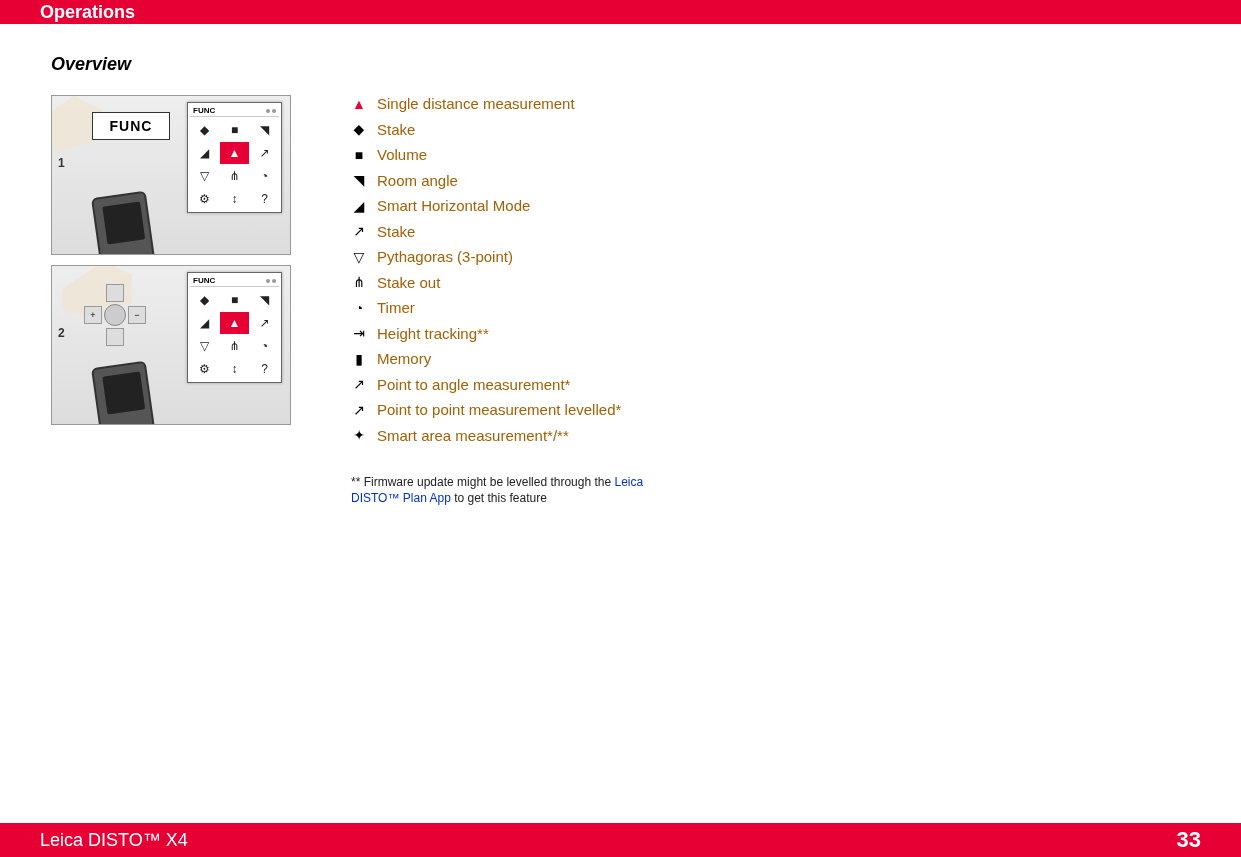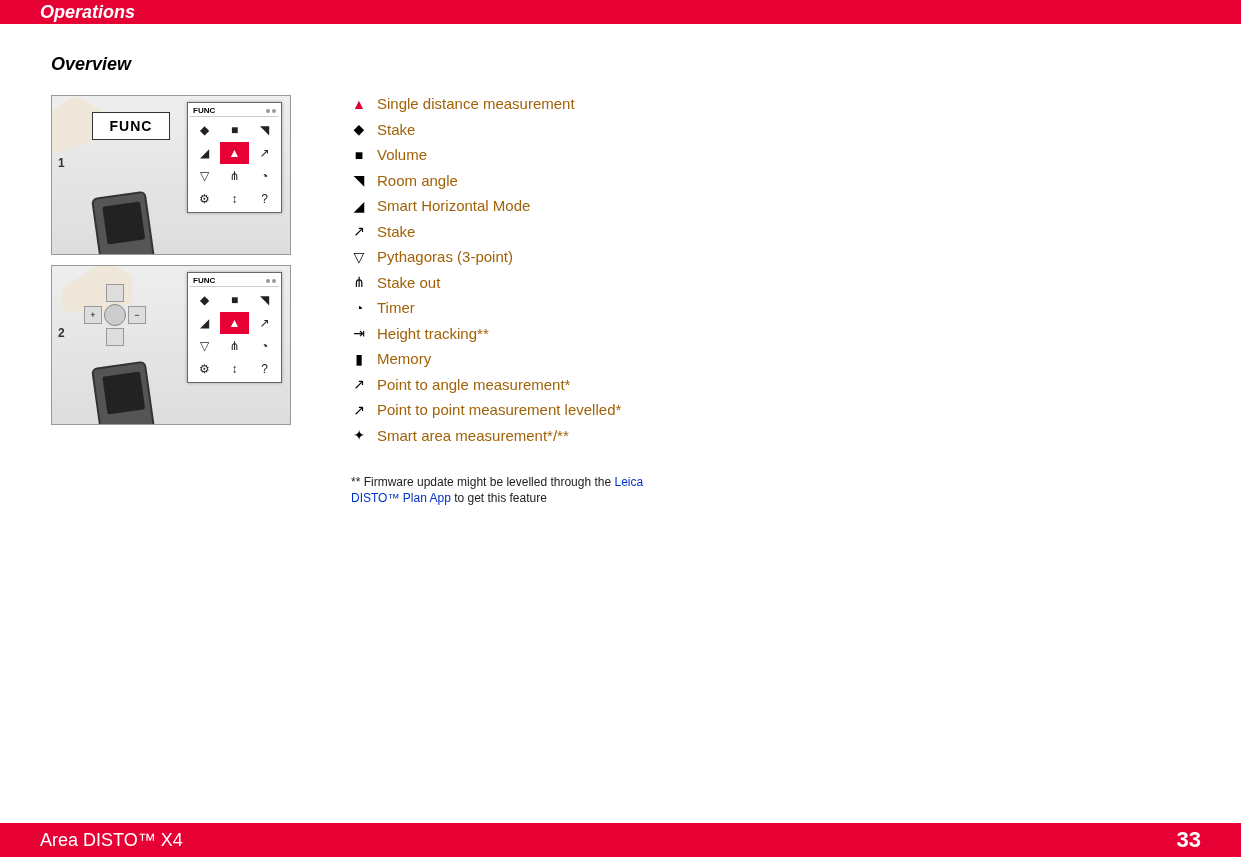--- a/index.html
+++ b/index.html
@@ -1,19 +1,19 @@
 <!DOCTYPE html>
 <html><head>
   <meta charset="utf-8">
   <style>
     * { margin: 0; padding: 0; box-sizing: border-box; }
     body { font-family: Arial, Helvetica, sans-serif; background: #fff; width: 1241px; height: 857px; position: relative; overflow: hidden; }
 
     .header-bar { background: #e60033; height: 24px; width: 100%; display: flex; align-items: center; padding-left: 40px; }
-    .header-title { color: #fff; font-size: 18px; font-weight: bold; font-style: italic; }
+    .header-title { color: #fff; font-size: 18px; font-weight: bold; }
 
     .content { padding: 30px 51px; display: flex; gap: 60px; }
 
     .section-title { font-size: 18px; font-weight: bold; font-style: italic; margin-bottom: 20px; }
 
     .left-col { }
     .right-col { }
 
     .illustration { width: 240px; height: 160px; background: linear-gradient(to bottom, #eee, #ddd); border: 1px solid #999; margin-bottom: 10px; position: relative; overflow: hidden; }
     .illus-label { position: absolute; left: 6px; top: 60px; font-size: 12px; color: #333; font-weight: bold; }
@@ -199,15 +199,15 @@
     <div class="footnotes">
       <p>
         <span>** Firmware update might be levelled through the </span><a class="link">Leica DISTO™ Plan App</a><span> to get this feature</span>
       </p>
     </div>
   </div>
 
 </div>
 
 <div class="footer-bar">
-  <span class="footer-product">Area DISTO™ X4</span>
+  <span class="footer-product">Leica DISTO™ X4</span>
   <span class="footer-page">33</span>
 </div>
 
 </body></html>

